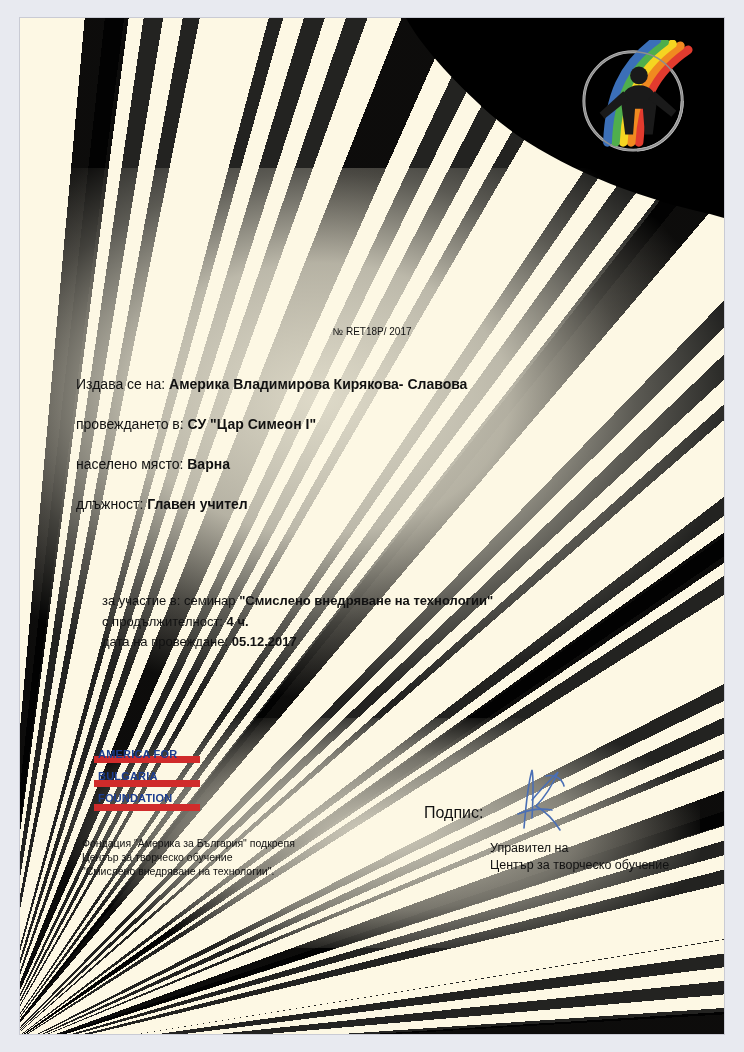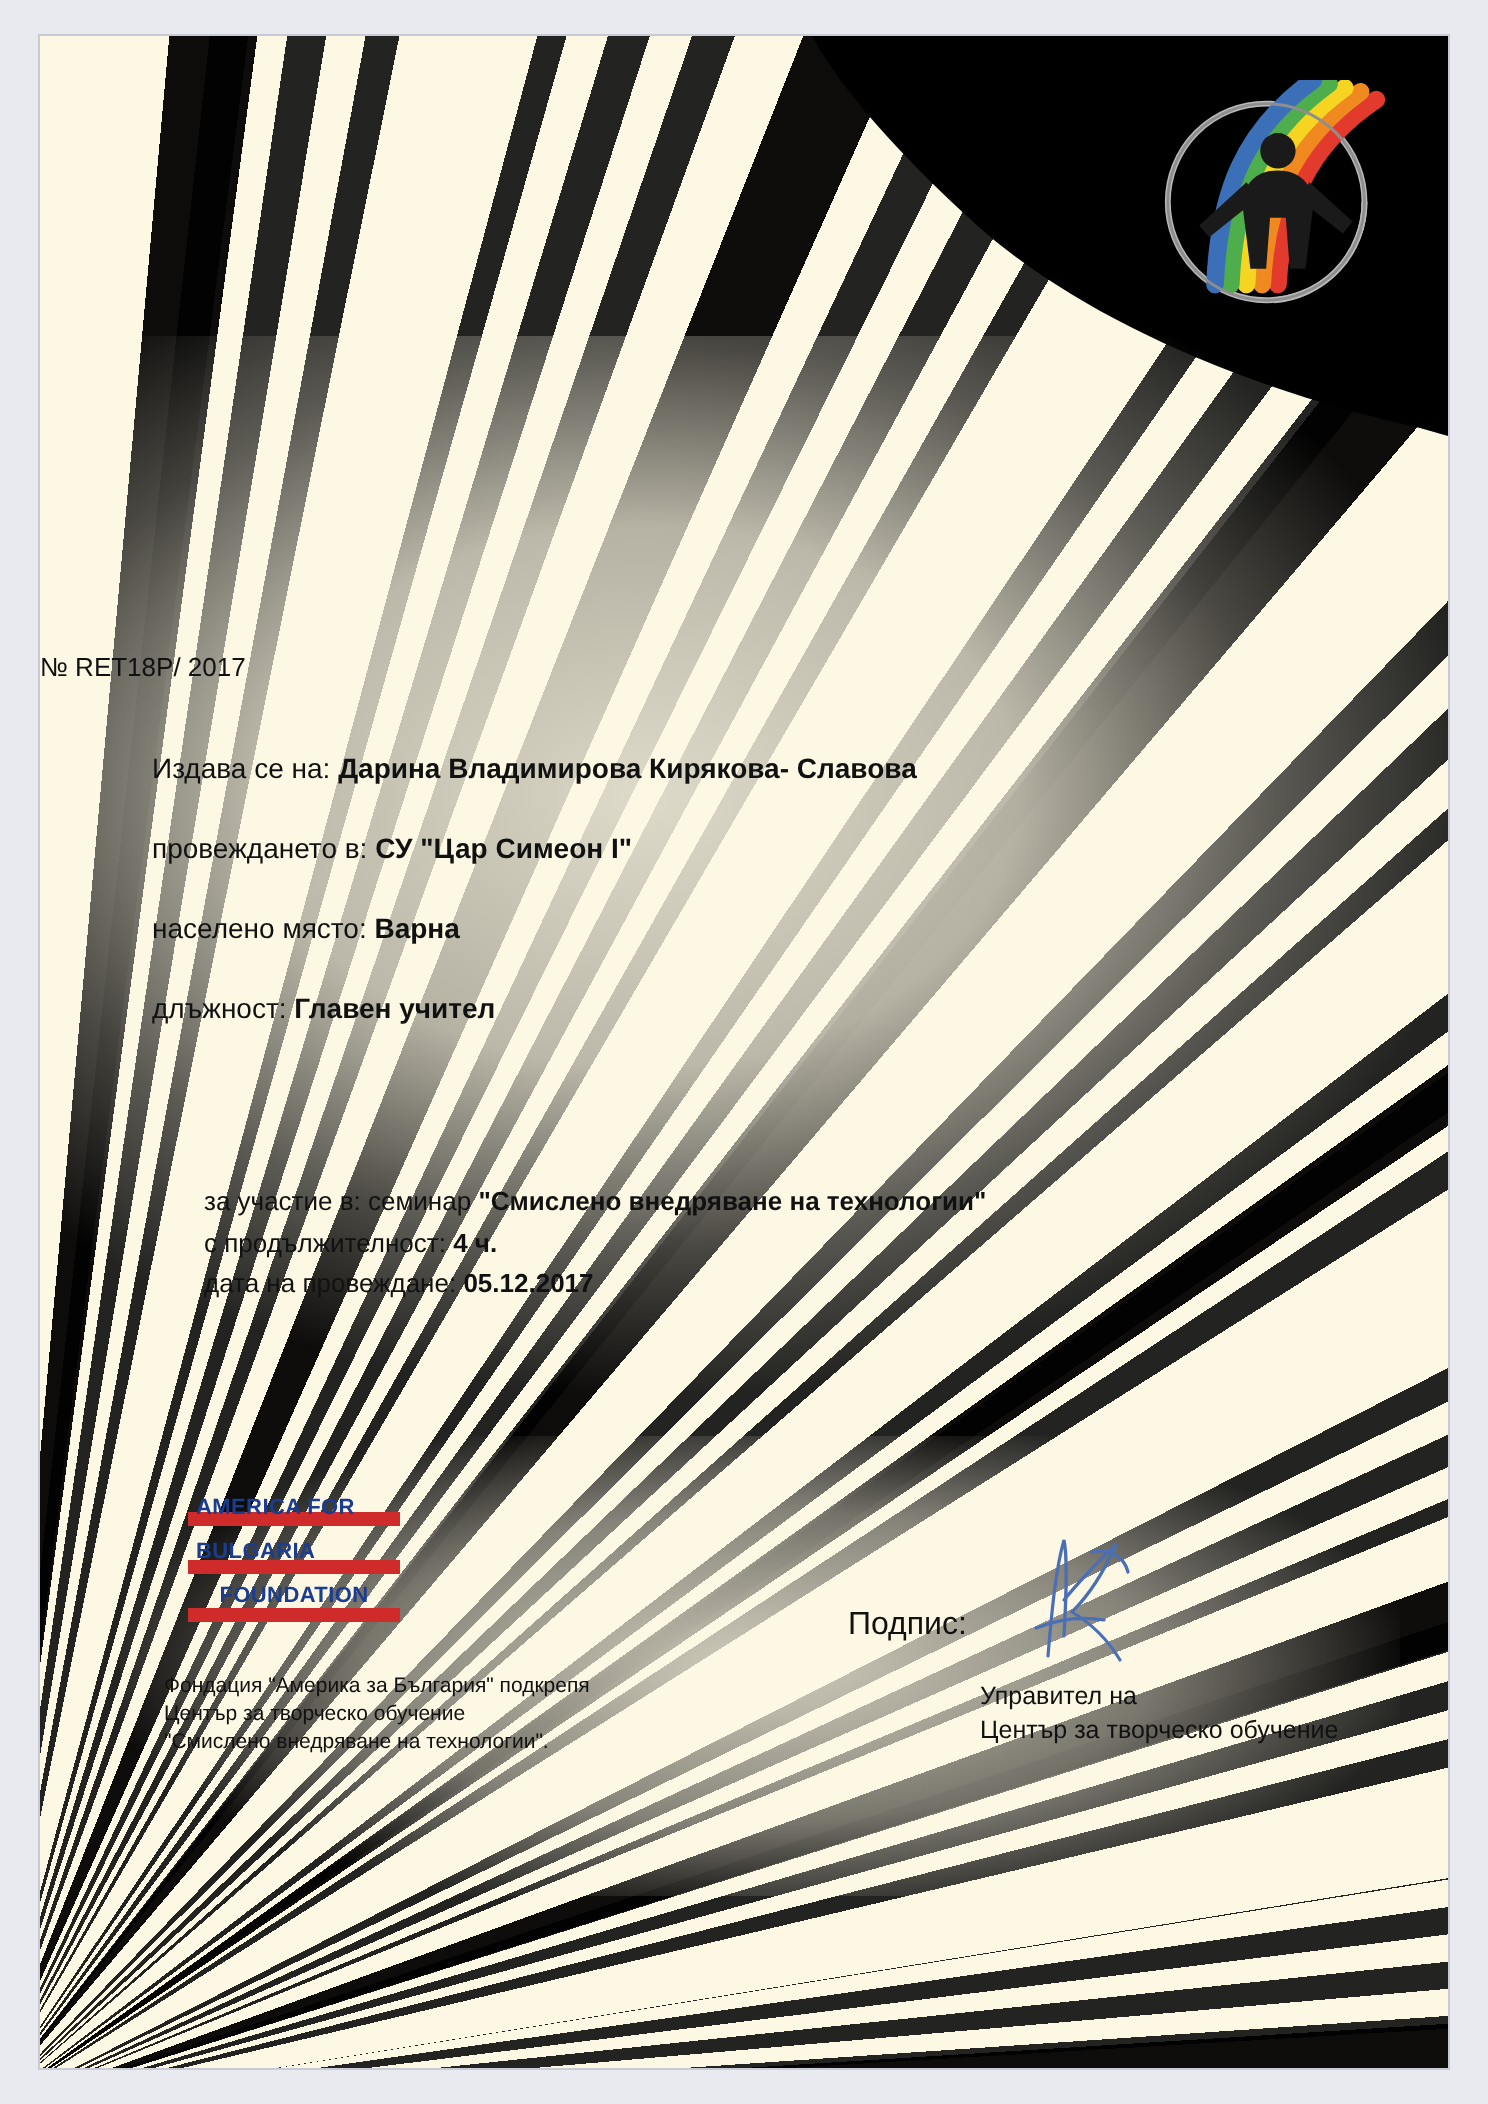--- a/index.html
+++ b/index.html
@@ -120,22 +120,22 @@
     font-weight: bold;
     letter-spacing: 3px;
     color: #6f84ab;
     text-shadow: 1px 1px 0 rgba(255,255,255,0.55);
   }
 
   #cert-no {
     position: absolute;
     left: 0; right: 0;
     top: 308px;
-    text-align: left;
-    font-size: 13px;
+    text-align: center;
+    font-size: 10px;
     color: #111;
   }
 
   .field {
     position: absolute;
     left: 56px;
     font-size: 14px;
     color: #111;
     white-space: nowrap;
   }
@@ -171,21 +171,21 @@
     position: absolute;
     left: 0;
     width: 98px;
     font-size: 11px;
     font-weight: bold;
     color: #1b3d8f;
     letter-spacing: 0.2px;
   }
   #abf-logo .ln1 { top: 8px; }
   #abf-logo .ln2 { top: 30px; }
-  #abf-logo .ln3 { top: 52px; text-align: center; }
+  #abf-logo .ln3 { top: 52px; }
   #abf-logo .bar {
     position: absolute;
     left: -4px;
     width: 106px;
     height: 7px;
     background: #d02b2b;
   }
   #abf-logo .bar1 { top: 16px; }
   #abf-logo .bar2 { top: 40px; }
   #abf-logo .bar3 { top: 64px; }
@@ -258,21 +258,21 @@
           <path d="M78 52 L 100 72 L 95 78 L 72 60 Z"></path>
         </g>
         <circle cx="56" cy="62" r="50" fill="none" stroke="#8e8e8e" stroke-width="1.5"></circle>
       </svg>
 
 
       <div id="cert-no">№ RET18P/ 2017</div>
 
       <div class="field" id="f1">
         <span class="lbl">Издава се на:</span>
-        <span class="val">Дарина Владимирова Кирякова- Славова</span>
+        <span class="val">Америка Владимирова Кирякова- Славова</span>
       </div>
       <div class="field" id="f2">
         <span class="lbl">провеждането в:</span>
         <span class="val">СУ "Цар Симеон I"</span>
       </div>
       <div class="field" id="f3">
         <span class="lbl">населено място:</span>
         <span class="val">Варна</span>
       </div>
       <div class="field" id="f4">

